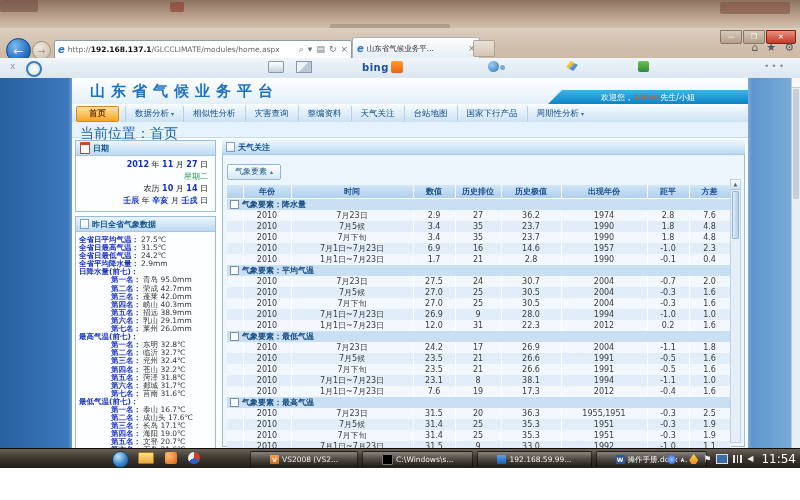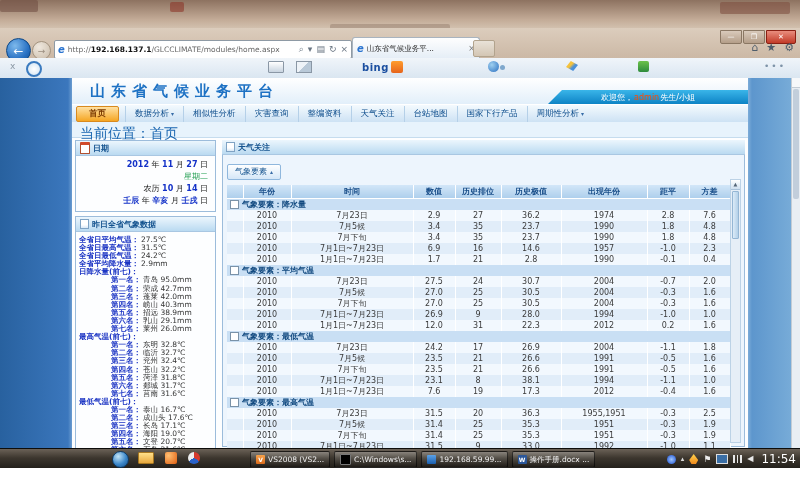--- a/index.html
+++ b/index.html
@@ -127,21 +127,21 @@
   
   #taskbar{position:absolute;left:0;top:448px;width:800px;height:20px;
     background:linear-gradient(#6b6257,#3c362e 45%,#211e19);border-top:1px solid #0e0d0b}
   .start-orb{position:absolute;left:112px;top:2px;width:15px;height:15px;border-radius:50%;
     background:radial-gradient(circle at 35% 30%,#c4e6f8,#3b86c8 55%,#174f86);border:1px solid #0d3a66}
   #ql{position:absolute;left:138px;top:3px;display:flex;gap:11px;align-items:center}
   .q-folder{width:14px;height:10px;background:linear-gradient(#ffe08a,#e8a83e);border:1px solid #a87820;border-radius:1px}
   .q-orange{width:12px;height:12px;border-radius:2px;background:radial-gradient(circle at 30% 30%,#ffc073,#e05e10)}
   .q-circle{width:12px;height:12px;border-radius:50%;background:conic-gradient(#d63b2f 0 120deg,#2a62c9 120deg 240deg,#efefef 240deg)}
   #tbtns{position:absolute;left:250px;top:2px;display:flex;gap:4px}
-  .tbtn{height:15px;display:flex;align-items:center;gap:3px;padding:0 5px;
+  .tbtn{height:15px;display:flex;align-items:center;gap:3px;padding:0 19px;
     background:linear-gradient(rgba(255,255,255,.28),rgba(255,255,255,.10) 50%,rgba(0,0,0,.18));
     border:1px solid rgba(0,0,0,.6);border-radius:2px;color:#f2f2f2;font-size:7.5px;white-space:nowrap;max-width:86px;overflow:hidden}
   .bicon{width:9px;height:9px;border-radius:1px;flex:none;display:flex;align-items:center;justify-content:center;font-size:6px;color:#fff;font-weight:bold}
   .vs2008-icon{background:linear-gradient(#f7a24a,#d96a1b)}
   .cmd-icon{background:#000;border:1px solid #777}
   .remote-icon{background:linear-gradient(#5aa2e8,#1c5fae)}
   .word-icon{background:#2b579a}
   #tray{position:absolute;right:4px;top:2px;height:16px;display:flex;align-items:center;gap:5px}
   .ticon{flex:none}
   .updates-icon{width:9px;height:9px;border-radius:50%;background:radial-gradient(#9fc6ff,#1a4fd0)}

